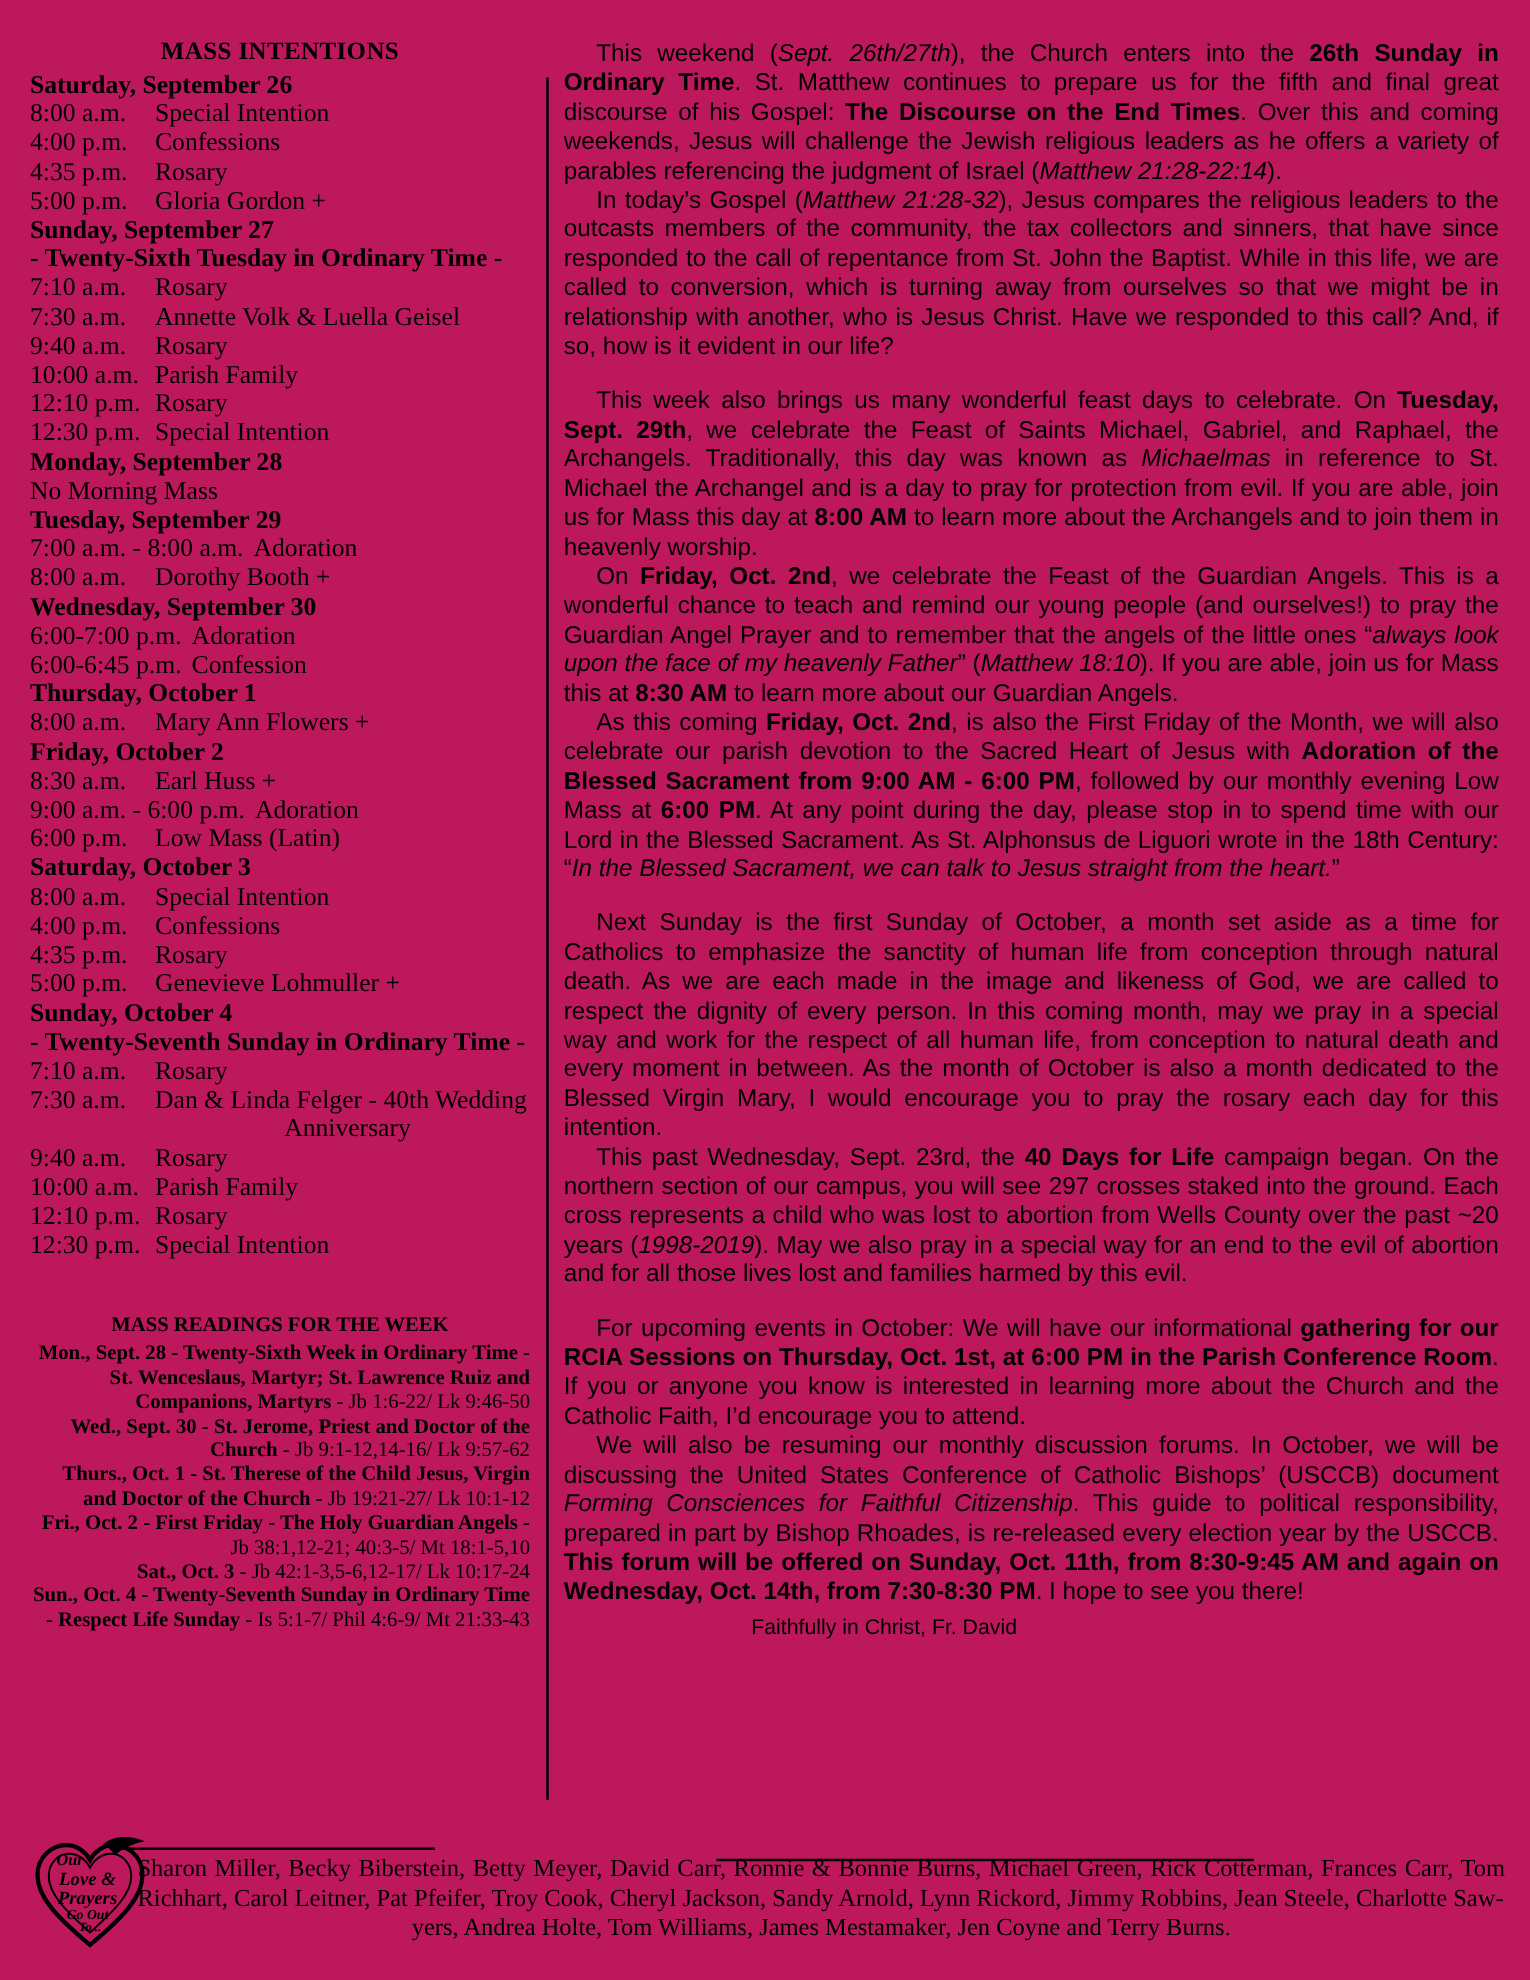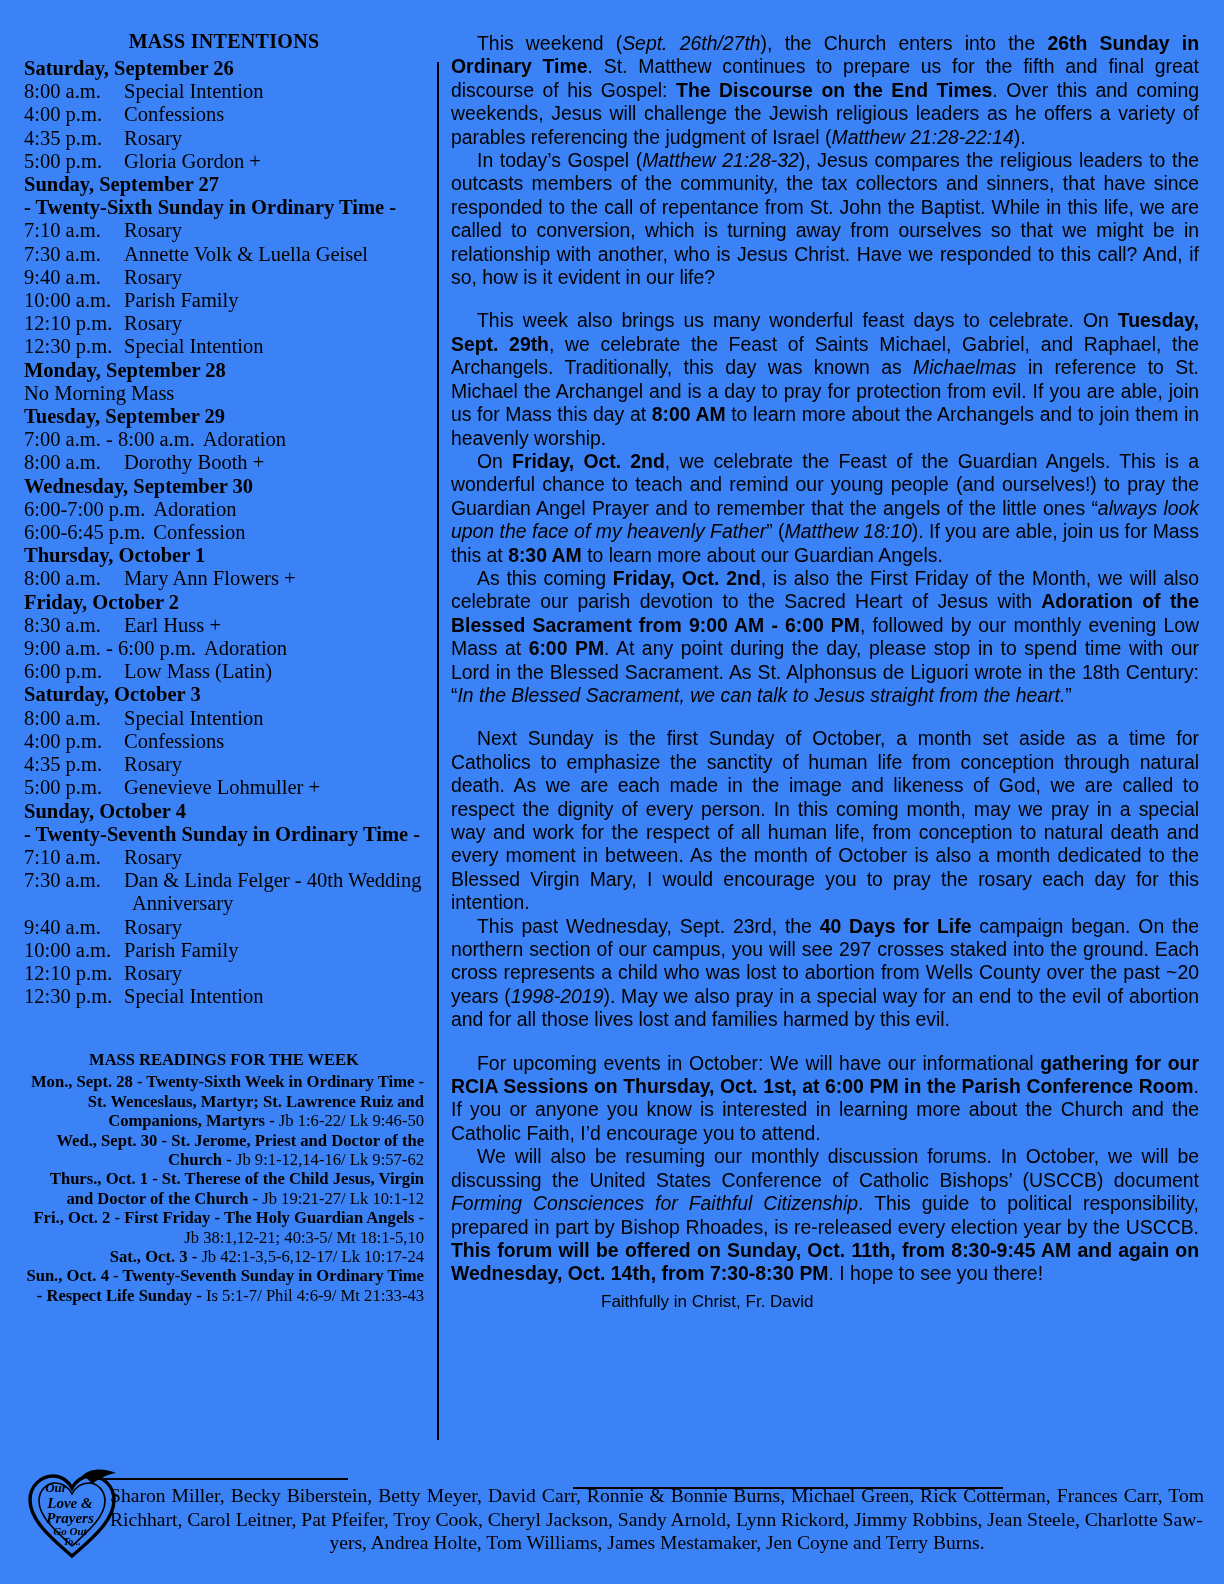--- a/index.html
+++ b/index.html
@@ -4,21 +4,21 @@
 <style>
   html, body {
     margin: 0;
     padding: 0;
     background: #ffffff;
   }
   .page {
     position: relative;
     width: 1224px;
     height: 1584px;
-    background: #3b82f6;
+    background: #be185d;
     color: #000000;
     overflow: hidden;
     box-sizing: border-box;
   }
 
   
   .col-divider {
     position: absolute;
     left: 437px;
     top: 62px;
@@ -63,20 +63,21 @@
     white-space: nowrap;
   }
   .mass-row .tm {
     display: inline-block;
   }
   .mass-row .desc {
     display: inline;
   }
   .mass-row.cont {
     padding-left: 108px;
+    text-align: center;
   }
 
   
   .readings {
     margin-top: 42px;
     font-family: "Liberation Serif", "DejaVu Serif", serif;
   }
   .readings-title {
     text-align: center;
     font-weight: bold;
@@ -190,21 +191,21 @@
 
     <div class="section-title">MASS INTENTIONS</div>
 
     <div id="mass-days">
         <div class="day-header">Saturday, September 26</div>
         <div class="mass-row"><span class="tm" style="min-width: 100px;">8:00 a.m.</span><span class="desc">Special Intention</span></div>
         <div class="mass-row"><span class="tm" style="min-width: 100px;">4:00 p.m.</span><span class="desc">Confessions</span></div>
         <div class="mass-row"><span class="tm" style="min-width: 100px;">4:35 p.m.</span><span class="desc">Rosary</span></div>
         <div class="mass-row"><span class="tm" style="min-width: 100px;">5:00 p.m.</span><span class="desc">Gloria Gordon +</span></div>
         <div class="day-header">Sunday, September 27</div>
-        <div class="day-subtitle">- Twenty-Sixth Sunday in Ordinary Time -</div>
+        <div class="day-subtitle">- Twenty-Sixth Tuesday in Ordinary Time -</div>
         <div class="mass-row"><span class="tm" style="min-width: 100px;">7:10 a.m.</span><span class="desc">Rosary</span></div>
         <div class="mass-row"><span class="tm" style="min-width: 100px;">7:30 a.m.</span><span class="desc">Annette Volk &amp; Luella Geisel</span></div>
         <div class="mass-row"><span class="tm" style="min-width: 100px;">9:40 a.m.</span><span class="desc">Rosary</span></div>
         <div class="mass-row"><span class="tm" style="min-width: 100px;">10:00 a.m.</span><span class="desc">Parish Family</span></div>
         <div class="mass-row"><span class="tm" style="min-width: 100px;">12:10 p.m.</span><span class="desc">Rosary</span></div>
         <div class="mass-row"><span class="tm" style="min-width: 100px;">12:30 p.m.</span><span class="desc">Special Intention</span></div>
         <div class="day-header">Monday, September 28</div>
         <div class="mass-row"><span class="desc">No Morning Mass</span></div>
         <div class="day-header">Tuesday, September 29</div>
         <div class="mass-row"><span class="tm" style="min-width: auto; padding-right: 8px;">7:00 a.m. - 8:00 a.m.</span><span class="desc">Adoration</span></div>

